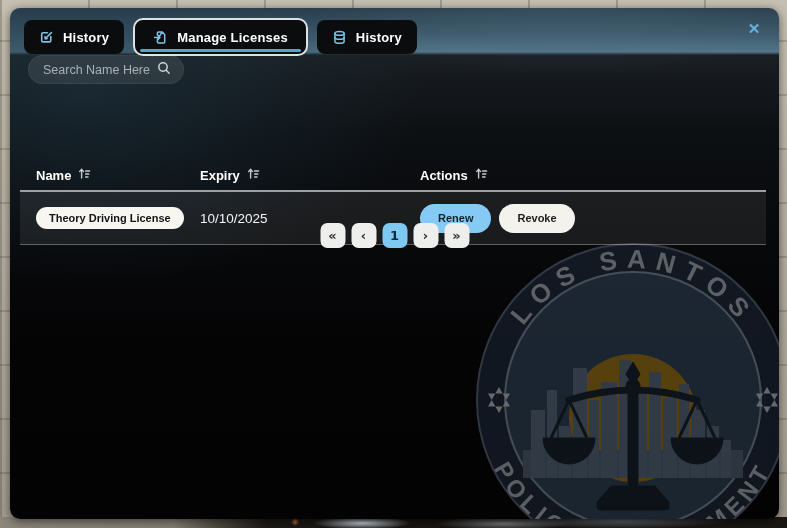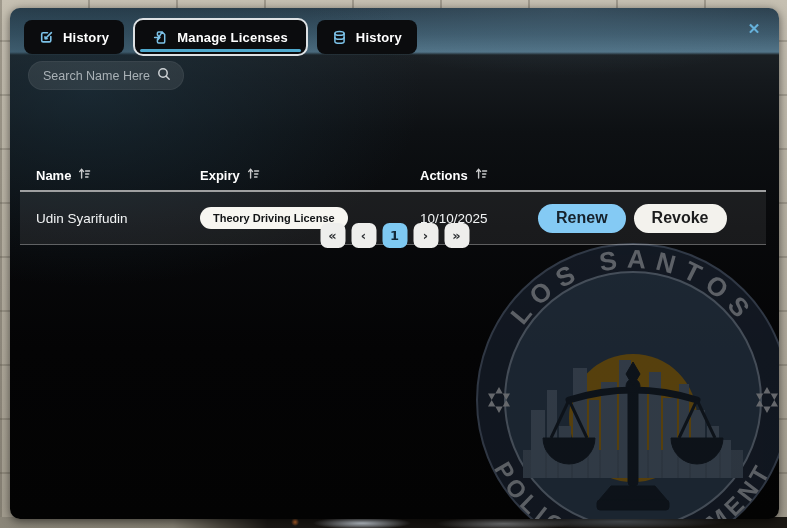--- a/index.html
+++ b/index.html
@@ -62,21 +62,21 @@
   .tab svg { display:block; }
 
   .close-btn {
     position:absolute; top:11px; right:15px; width:20px; height:20px;
     color:#66b2dc; font-size:15px; font-weight:bold; line-height:20px;
     text-align:center; cursor:pointer;
   }
 
   
   .search-pill {
-    position:absolute; top:53px; left:18px; height:29px; width:156px;
+    position:absolute; top:47px; left:18px; height:29px; width:156px;
     background:rgba(255,255,255,0.09); border:1px solid rgba(255,255,255,0.05);
     border-radius:15px; display:flex; align-items:center; padding:0 12px 0 14px; gap:4px;
   }
   .search-pill input {
     flex:1; min-width:0; background:transparent; border:none; outline:none;
     color:#e6e9eb; font-size:12.5px; font-family:"Liberation Sans", sans-serif;
   }
   .search-pill input::placeholder { color:#a9b1b6; opacity:1; }
 
   
@@ -92,21 +92,21 @@
     border-bottom:1px solid rgba(255,255,255,0.30);
   }
   .cell-text { color:#f2f4f5; font-size:13.5px; }
   .badge {
     display:inline-block; background:#f7f6f1; color:#121416;
     font-weight:bold; font-size:11px; padding:5px 13px; border-radius:13px;
   }
   .actions { display:flex; gap:8px; align-items:center; }
   .btn {
     border:none; border-radius:15px; height:29px; padding:0 18px;
-    font-weight:bold; font-size:16px; font-family:"Liberation Sans", sans-serif;
+    font-weight:bold; font-size:11px; font-family:"Liberation Sans", sans-serif;
     cursor:pointer;
     text-align:right;
   }
   .btn-renew { background:#84caf4; color:#16222c; }
   .btn-revoke { background:#f3f2ed; color:#1c1d1e; }
 
   
   .pagination {
     position:absolute; top:215px; left:50%; transform:translateX(-50%);
     display:flex; gap:6px;
@@ -247,21 +247,20 @@
         <span>
           <svg width="13" height="13" viewBox="0 0 13 13" fill="none" stroke="#c9cacb" stroke-width="1.4" stroke-linecap="round">
             <path d="M3.6 11 V2.6 M1.6 4.6 L3.6 2.4 L5.6 4.6"></path>
             <path d="M7.6 4 h4 M7.6 7 h3.2 M7.6 10 h2.4"></path>
           </svg>
         </span>
       </div>
     </div>
 
     <div class="trow">
-      <div class="cell-text">Udin Syarifudin</div>
       <div>
         <span class="badge">Theory Driving License</span>
       </div>
       <div class="cell-text">10/10/2025</div>
       <div class="actions">
         <button class="btn btn-renew">Renew</button>
         <button class="btn btn-revoke">Revoke</button>
       </div>
     </div>
   </div>

